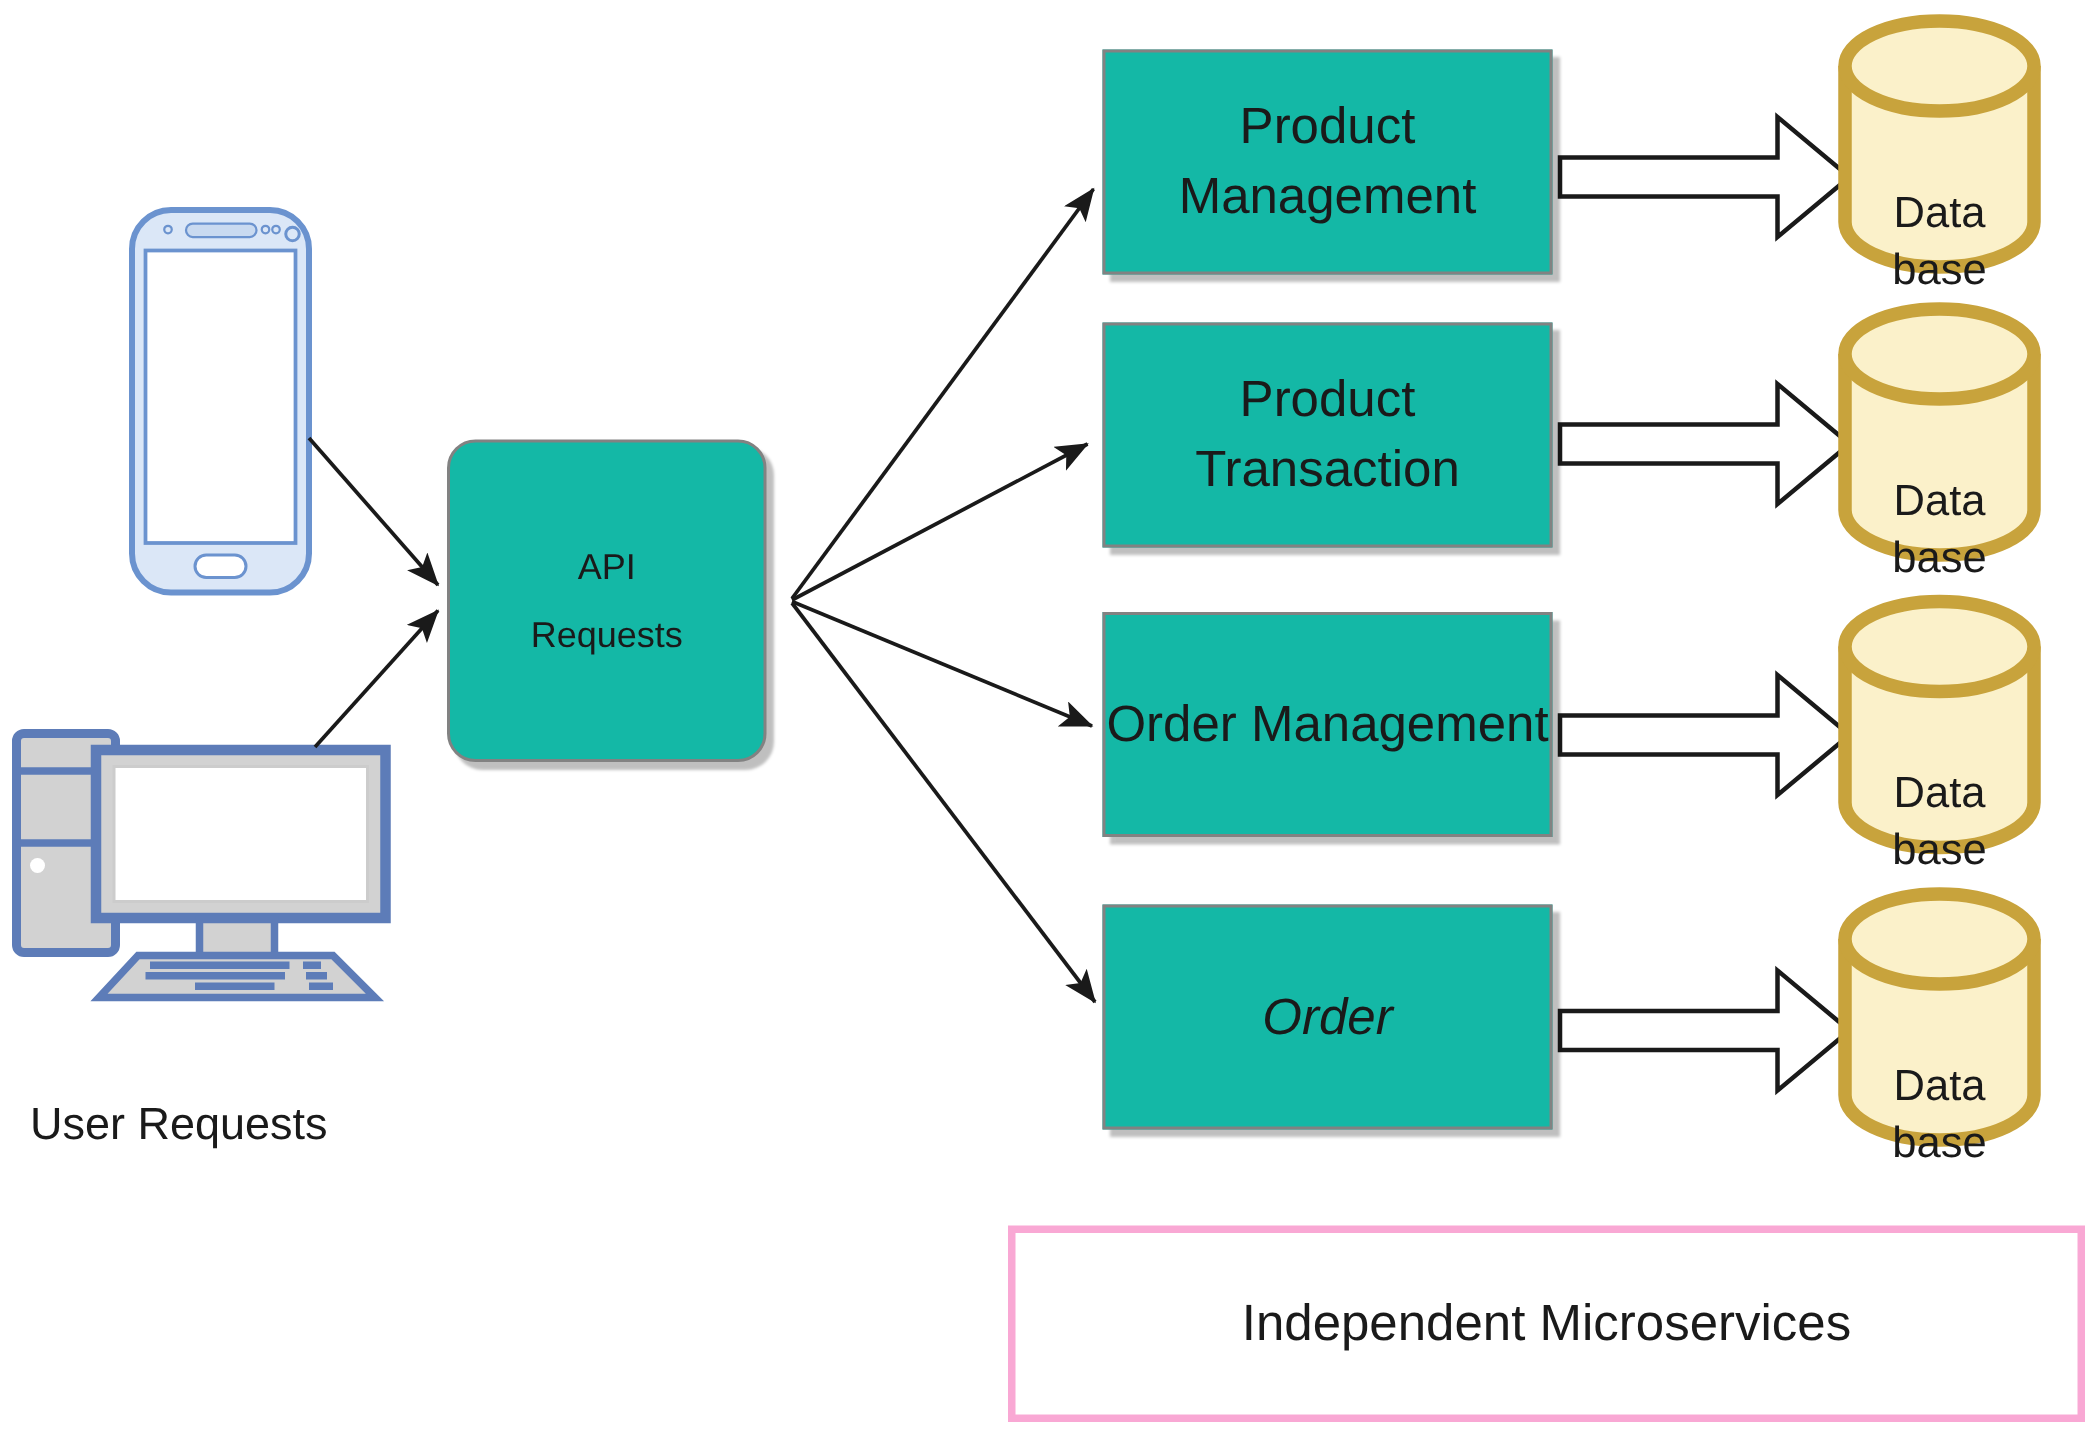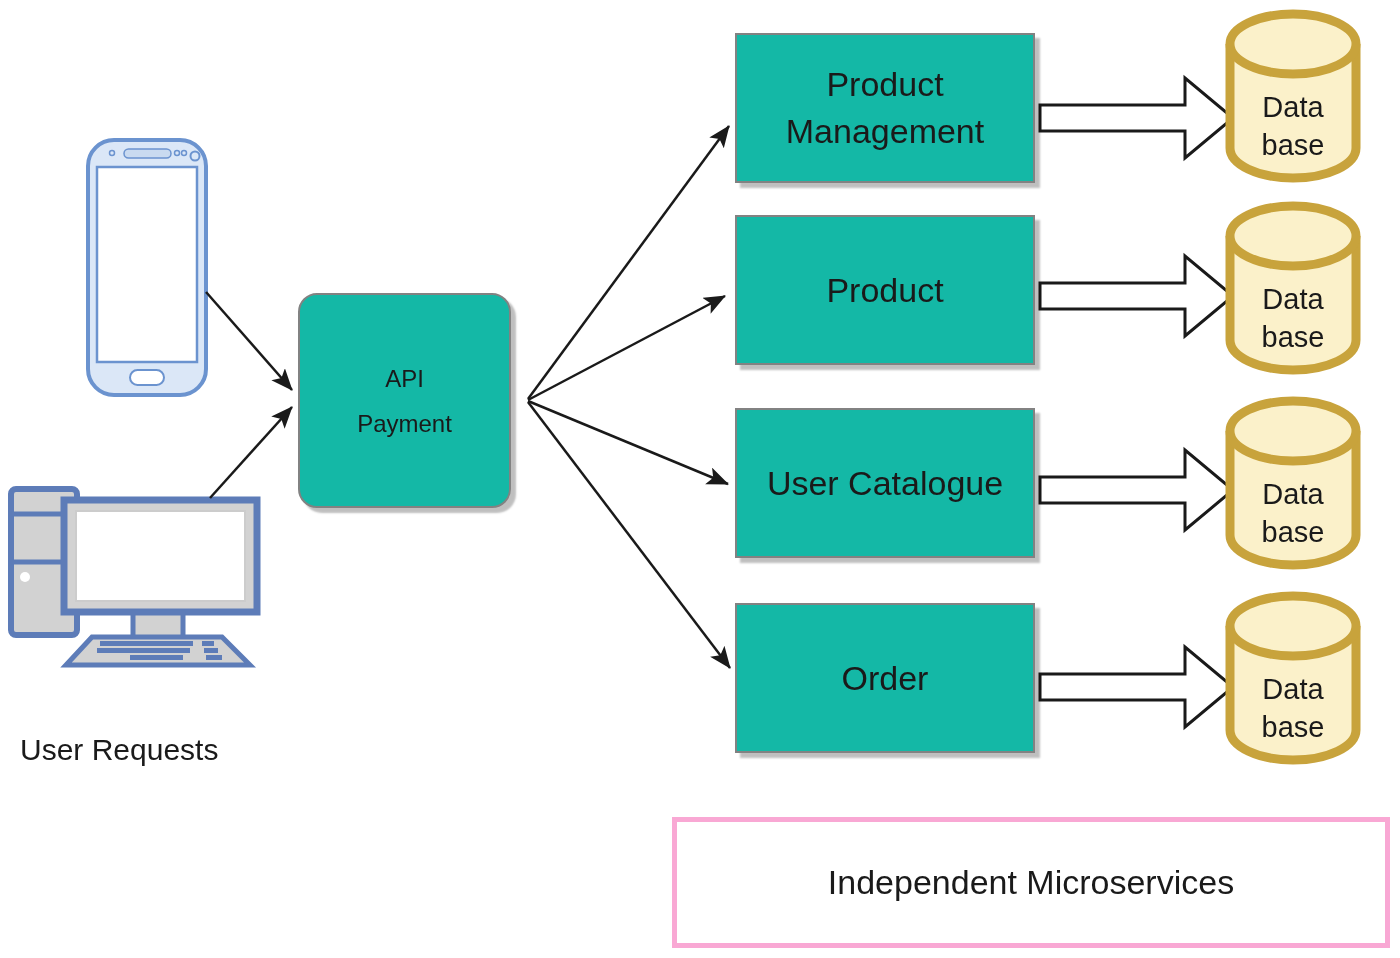--- a/index.html
+++ b/index.html
@@ -14,24 +14,24 @@
     box-shadow:5px 5px 2px rgba(0,0,0,0.25);
     display:flex;flex-direction:column;align-items:center;justify-content:center;
     text-align:center;color:#1a1a1a;
   }
   .node span:empty{display:none;}
   .gateway{left:298px;top:293px;width:213px;height:215px;font-size:24px;line-height:45px;border-radius:19px;}
   .service{left:735px;width:300px;height:150px;font-size:34px;line-height:47px;}
   .svc-0{top:33px;}
   .svc-1{top:215px;}
   .svc-2{top:408px;}
-  .svc-3{top:603px;}
+  .svc-3{top:603px;font-style:italic;}
   .db-label{
     position:absolute;left:1228px;width:130px;height:80px;
-    text-align:center;font-size:29px;line-height:38px;color:#1a1a1a;
+    text-align:center;font-size:29px;line-height:38px;color:#1a1a1a;margin-top:35px;
   }
   .dbl-0{top:88px;}
   .dbl-1{top:280px;}
   .dbl-2{top:475px;}
   .dbl-3{top:670px;}
   .footer-box{
     position:absolute;box-sizing:border-box;
     left:672px;top:817px;width:718px;height:131px;
     background:#ffffff;border:5px solid #f9a8d4;
     display:flex;align-items:center;justify-content:center;
@@ -113,32 +113,33 @@
       </g>
       <g>
         <path d="M1230,626 L1230,730 A63,30 0 0 0 1356,730 L1356,626"></path>
         <ellipse cx="1293" cy="626" rx="63" ry="30"></ellipse>
       </g>
     </g>
   </svg>
 
   <div class="node gateway">
     <span>API</span>
-    <span>Payment</span>
+    <span>Requests</span>
   </div>
 
   <div class="node service svc-0">
     <span>Product</span>
     <span>Management</span>
   </div>
   <div class="node service svc-1">
     <span>Product</span>
+    <span>Transaction</span>
   </div>
   <div class="node service svc-2">
-    <span>User Catalogue</span>
+    <span>Order Management</span>
 
   </div>
   <div class="node service svc-3">
     <span>Order</span>
   </div>
 
   <div class="db-label dbl-0">
     <div>Data</div>
     <div>base</div>
   </div>

